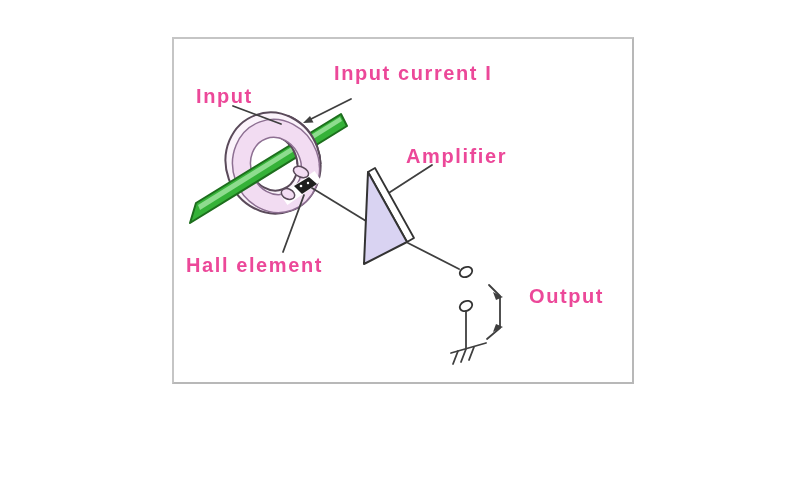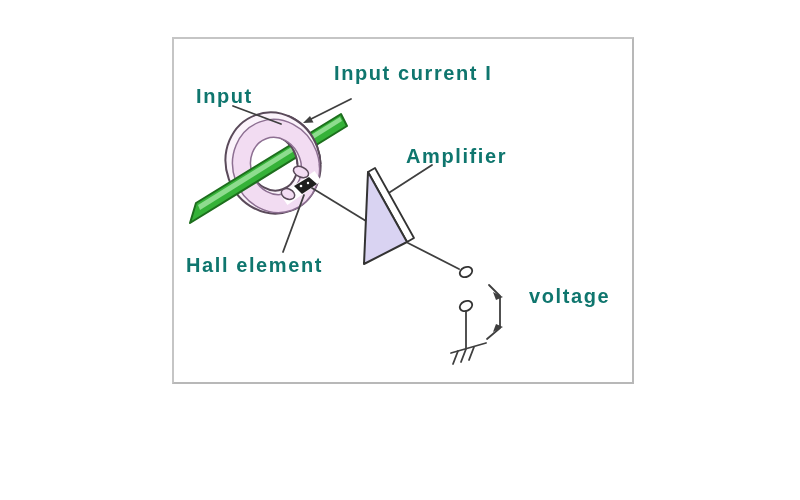--- a/index.html
+++ b/index.html
@@ -7,21 +7,21 @@
     width:800px;height:500px;position:relative;background:#ffffff;
     font-family:"Liberation Sans",sans-serif;overflow:hidden;
   }
   .diagram-box{
     position:absolute;left:172px;top:37px;width:458px;height:343px;
     background:#ffffff;border:2px solid #c5c5c5;
     border-right-color:#b8b8b8;border-bottom-color:#b8b8b8;
   }
   .overlay-svg{position:absolute;left:0;top:0;width:800px;height:500px;}
   .lbl{
-    position:absolute;color:#0f766e;font-size:20px;font-weight:600;
+    position:absolute;color:#ec4899;font-size:20px;font-weight:600;
     letter-spacing:1.6px;white-space:nowrap;line-height:24px;
   }
   .lbl-core{left:196px;top:84px;}
   .lbl-input{left:334px;top:61px;}
   .lbl-amp{left:406px;top:144px;}
   .lbl-hall{left:186px;top:253px;}
   .lbl-out{left:529px;top:284px;}
   .lbl-out .line{display:block;}
 </style>
 </head>
@@ -93,14 +93,14 @@
     <polygon points="503,297 493,292 496,300" fill="#3f3f3f"></polygon>
     <polygon points="503,327 493,332 496,324" fill="#3f3f3f"></polygon>
   </g>
 </svg>
 
 <div class="lbl lbl-core">Input</div>
 <div class="lbl lbl-input">Input current I</div>
 <div class="lbl lbl-amp">Amplifier</div>
 <div class="lbl lbl-hall">Hall element</div>
 <div class="lbl lbl-out">
-  <span class="line">voltage</span>
+  <span class="line">Output</span>
 </div>
 
 </body></html>

